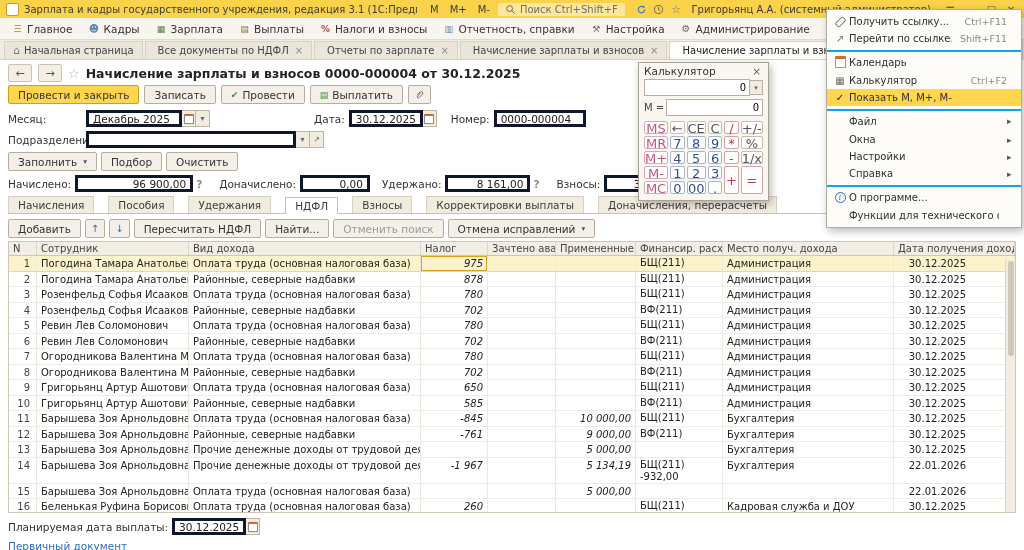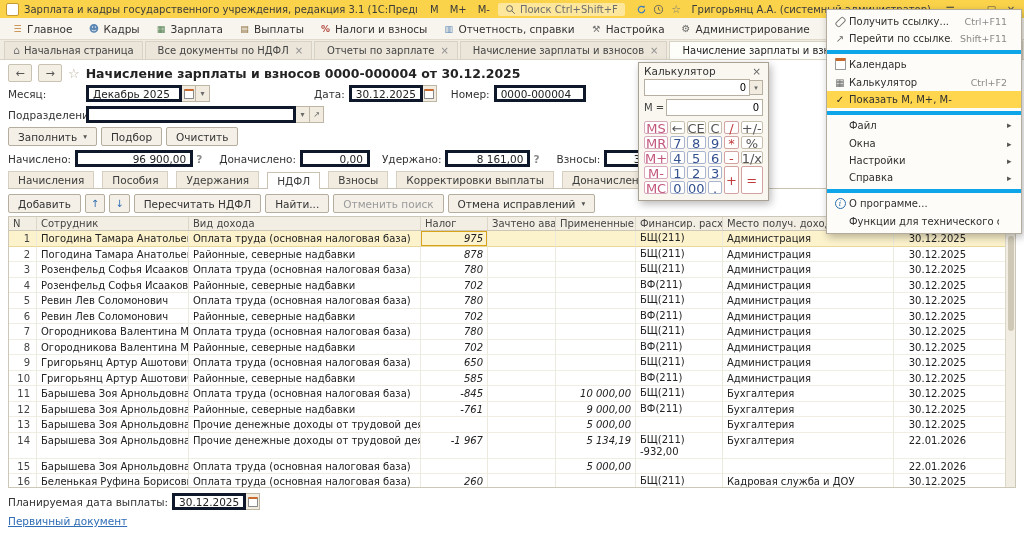--- a/index.html
+++ b/index.html
@@ -59,21 +59,21 @@
   .fld{height:17px;border:3px solid #0f172a;padding:0 4px;font-family:inherit;font-size:10.5px;background:#fff;color:#222;box-sizing:border-box;}
   .fbtn{width:14px;height:17px;border:1px solid #bdb6a4;border-left:none;background:#f1ecdf;color:#6b6b6b;font-size:8px;display:flex;align-items:center;justify-content:center;box-sizing:border-box;}
   .mini-cal{display:inline-block;width:8px;height:7px;border:1px solid #8a8a8a;border-top:2px solid #c96b2e;border-radius:1px;background:#fff;}
   .month-fld{width:96px;}.date-fld{width:74px;}.num-fld{width:92px;}.dept-fld{width:210px;}
   .gap110{width:104px;flex:none;}.gap16{width:14px;flex:none;}
   .num{text-align:right;}
   .q{color:#8a8a8a;font-weight:bold;margin:0 5px 0 3px;}
   .sumlabel{margin-right:4px;white-space:nowrap;}
   .sgap{width:12px;flex:none;}
   
-  .doctabs{display:flex;gap:8px;border-bottom:1px solid #c9c2b2;margin-top:4px;}
+  .doctabs{display:flex;gap:14px;border-bottom:1px solid #c9c2b2;margin-top:4px;}
   .dtab{padding:2px 9px;border:1px solid #d6d0c2;border-bottom:none;background:#f1ecdf;font-size:10.5px;color:#3c3c3c;white-space:nowrap;}
   .dtab.active{background:#fff;position:relative;top:1px;border-color:#c9c2b2;}
   
   .ttoolbar{display:flex;gap:4px;margin:5px 0 3px;align-items:center;}
   .arr{color:#2f6db5;font-size:10px;}
   .dis{color:#9a9a9a;}
   
   .gridwrap{position:relative;border:1px solid #cdc7b8;background:#fff;}
   .trow{display:grid;grid-template-columns:28px 152px 232px 67px 68px 80px 87px 171px 1fr;}
   .thead{background:#f3eee3;border-bottom:1px solid #cdc7b8;}
@@ -103,21 +103,21 @@
   .calc-grid{display:grid;grid-template-columns:repeat(6,1fr);gap:2px;padding:2px 5px 6px;grid-auto-rows:13px;}
   .cbtn{font-size:13px;border-radius:2px;background:#fff;border:1px solid #c6bfae;padding:0;color:#333;font-family:inherit;line-height:1;}
   .cbtn.tall{grid-row:span 2;}
   .t-mem{color:#c2567c;border-color:#d8a9bc;}
   .t-num{color:#33508f;border-color:#a9b4d0;}
   .t-op2{color:#c23b3b;border-color:#d3a3a3;}
   .t-op{color:#555;}
   
   .cmenu{position:absolute;top:9px;right:2px;width:194px;background:#fdfcf8;border:1px solid #b3ac9c;box-shadow:2px 3px 8px rgba(0,0,0,.28);z-index:50;padding:3px 0;}
   .cm-item{display:flex;align-items:center;height:17px;padding:0 6px 0 4px;font-size:10px;color:#2f2f2f;}
-  .cm-item.sep{border-top:4px solid #0ea5e9;margin-top:3px;height:20px;}
+  .cm-item.sep{border-top:2px solid #0ea5e9;margin-top:3px;height:20px;}
   .cm-item.hl{background:#ffd64d;}
   .cm-ico{width:18px;flex:none;display:flex;align-items:center;justify-content:center;}
   .cm-label{flex:1;white-space:nowrap;overflow:hidden;}
   .cm-short{color:#8a8a8a;font-size:9.5px;margin-left:8px;white-space:nowrap;}
   .cm-arrow{width:8px;color:#555;font-size:9px;visibility:hidden;}
   .cm-item.sub .cm-arrow{visibility:visible;}
   .ic-link::before{content:"";display:inline-block;width:9px;height:4px;border:1px solid #777;border-radius:2px;transform:rotate(-45deg);}
   .ic-goto::before{content:"↗";color:#666;}
   .ic-calendar::before{content:"";display:inline-block;width:9px;height:8px;border:1px solid #999;border-top:3px solid #c96b2e;border-radius:1px;background:#fff;}
   .ic-calculator::before{content:"▦";color:#666;}
@@ -247,20 +247,37 @@
 
 <div class="doc">
 
   <div class="navrow">
     <span class="navbtn">←</span>
     <span class="navbtn">→</span>
     <span class="fav-star">☆</span>
     <span class="doc-title">Начисление зарплаты и взносов 0000-000004 от 30.12.2025</span>
   </div>
 
+  <div class="btnrow">
+    <button class="btn primary">Провести и закрыть</button>
+    <button class="btn">Записать</button>
+    <button class="btn">
+        <span class="bi bi-post"></span>
+        <span>Провести</span>
+      </button>
+    <button class="btn">
+        <span class="bi bi-pay"></span>
+        <span>Выплатить</span>
+      </button>
+    <button class="btn sq">
+        <svg class="svgi" viewBox="0 0 12 12">
+          <path d="M3.2 6.8 L6.8 3.2 a1.7 1.7 0 0 1 2.4 2.4 L5.4 9.4 a1.1 1.1 0 0 1 -1.6 -1.6 L7.4 4.2" fill="none" stroke="#666"></path>
+        </svg>
+      </button>
+  </div>
 
   <div class="frow">
     <span class="flabel">Месяц:</span>
     <input class="fld month-fld" value="Декабрь 2025" style="">
     <span class="fbtn">
         <span class="mini-cal"></span>
       </span>
     <span class="fbtn">▾</span>
     <span class="gap110"></span>
     <span class="flabel-sm">Дата:</span>

